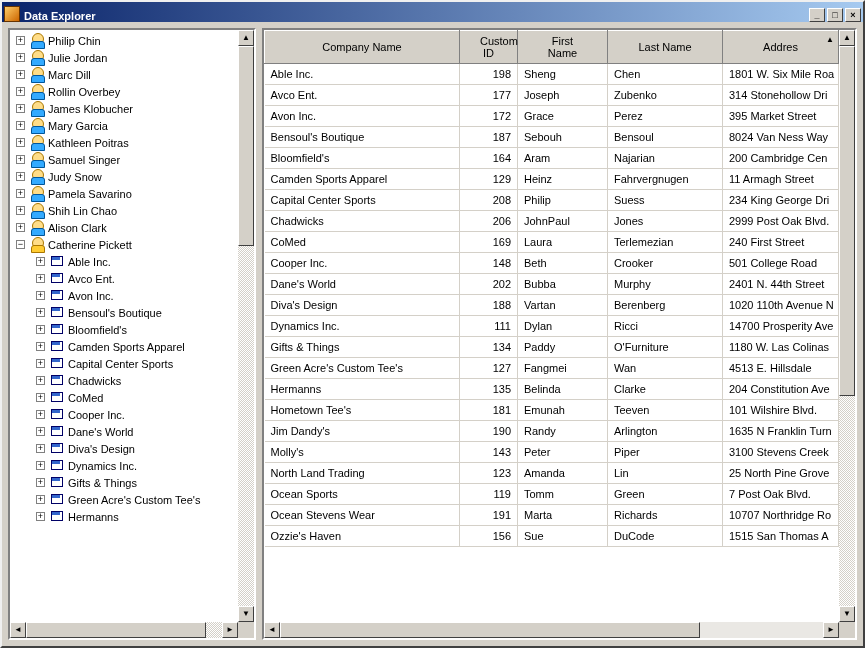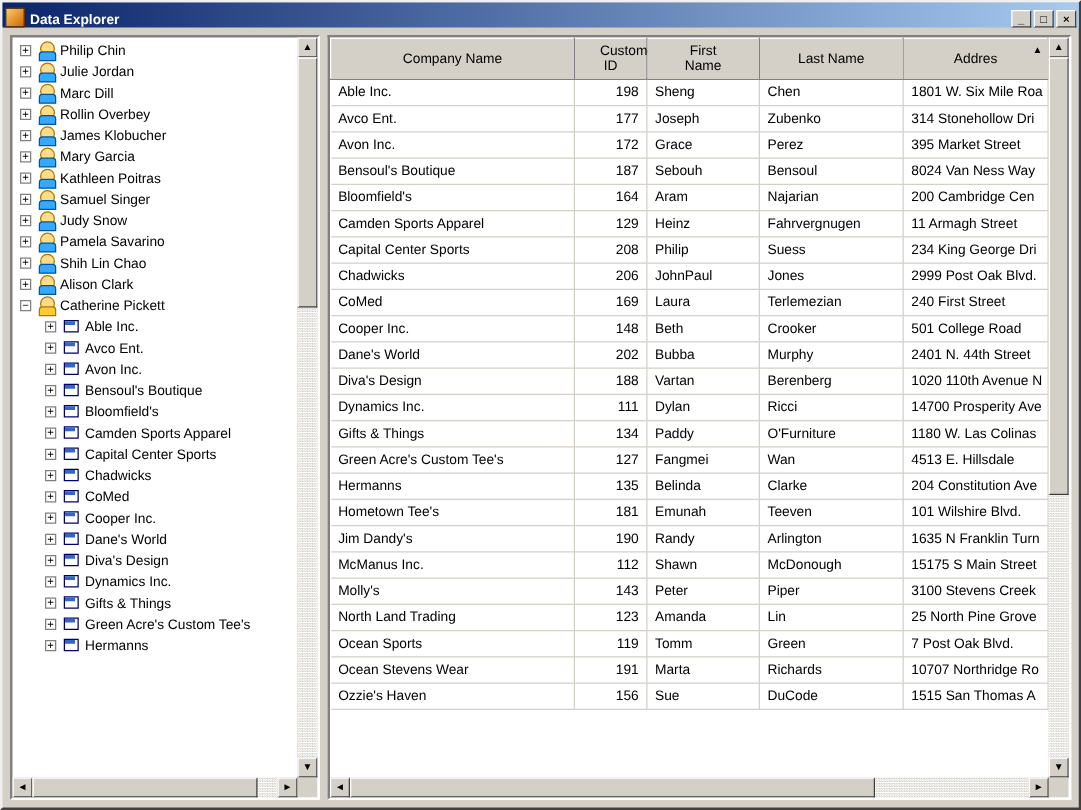--- a/index.html
+++ b/index.html
@@ -542,27 +542,20 @@
                 <td>101 Wilshire Blvd.</td>
               </tr>
               <tr>
                 <td>Jim Dandy's</td>
                 <td class="num">190</td>
                 <td>Randy</td>
                 <td>Arlington</td>
                 <td>1635 N Franklin Turn</td>
               </tr>
               <tr>
-                <td>McManus Inc.</td>
-                <td class="num">112</td>
-                <td>Shawn</td>
-                <td>McDonough</td>
-                <td>15175 S Main Street</td>
-              </tr>
-              <tr>
                 <td>Molly's</td>
                 <td class="num">143</td>
                 <td>Peter</td>
                 <td>Piper</td>
                 <td>3100 Stevens Creek</td>
               </tr>
               <tr>
                 <td>North Land Trading</td>
                 <td class="num">123</td>
                 <td>Amanda</td>

